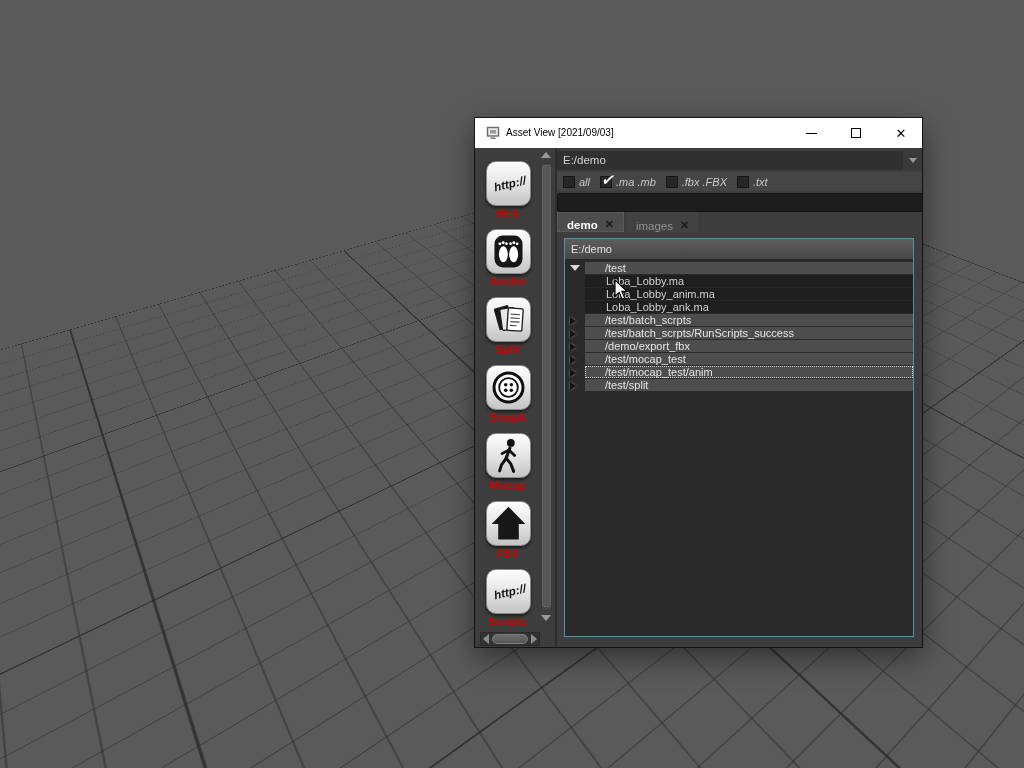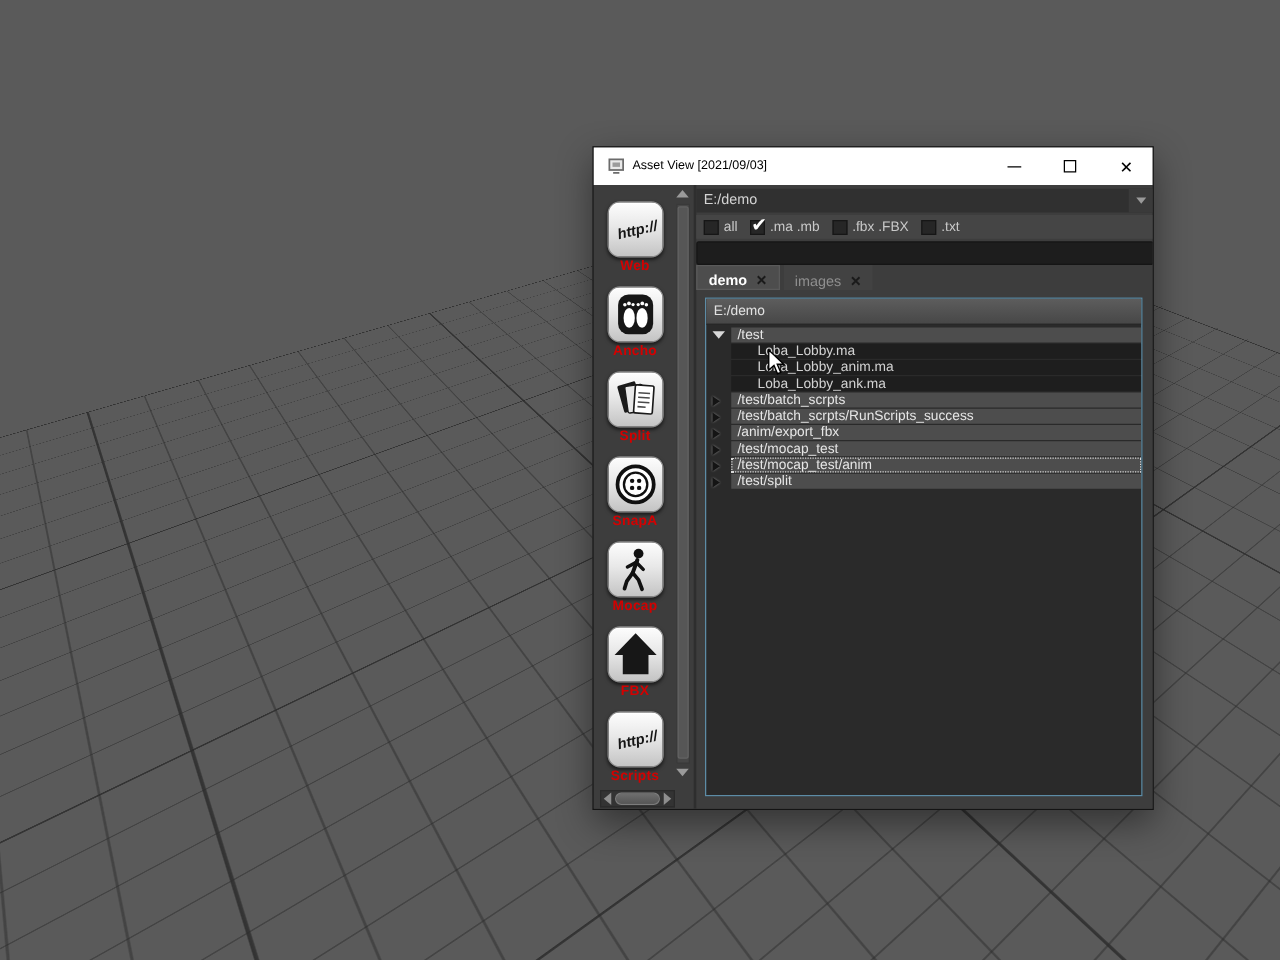--- a/index.html
+++ b/index.html
@@ -51,21 +51,21 @@
   .hscroll { position:absolute; left:2px; top:482px; width:60px; height:14px; background:#333333; border:1px solid #2a2a2a; display:flex; align-items:center; }
   .arr-left  { width:0; height:0; border-top:5px solid transparent; border-bottom:5px solid transparent; border-right:6px solid #8e8e8e; margin-left:2px; }
   .arr-right { width:0; height:0; border-top:5px solid transparent; border-bottom:5px solid transparent; border-left:6px solid #8e8e8e; margin-left:3px; }
   .hthumb { width:36px; height:10px; margin-left:3px; border-radius:5px; background:linear-gradient(180deg,#6e6e6e,#565656); border:1px solid #7c7c7c; }
 
   
   .pathbar { position:absolute; left:82px; top:3px; width:366px; height:19px; background:#303030; color:#d4d4d4; font-size:11.5px; line-height:19px; padding-left:6px; }
   .path-drop { position:absolute; right:0; top:0; width:20px; height:19px; background:#3a3a3a; display:flex; align-items:center; justify-content:center; }
   .path-drop i { width:0; height:0; border-left:4px solid transparent; border-right:4px solid transparent; border-top:5px solid #9a9a9a; }
 
-  .filters { position:absolute; left:82px; top:24px; width:366px; height:19px; background:#454545; display:flex; align-items:flex-end; font-size:11px; color:#c9c9c9; }
+  .filters { position:absolute; left:82px; top:24px; width:366px; height:19px; background:#454545; display:flex; align-items:flex-end; font-size:11px; color:#c9c9c9;font-style:italic; }
   .cb { position:relative; width:12px; height:12px; background:#262626; border:1px solid #161616; margin:0 4px 0 6px; flex:0 0 auto; }
   .cb .check { position:absolute; left:0px; top:-6px; font-size:15px; color:#ffffff; }
   .flabel { margin-right:4px; white-space:nowrap; }
   .act-group { margin-left:auto; display:flex; height:100%; }
   .act-btn { display:flex; align-items:center; padding:0 8px; background:#565656; border-left:2px solid #3c3c3c; color:#f0f0f0; font-size:11.5px; white-space:nowrap; }
 
   .text-input { position:absolute; left:82px; top:45px; width:366px; height:19px; background:#1d1d1d; border:1px solid #151515; border-radius:2px; color:#ddd; font-size:11px; padding:0 5px; }
 
   
   .tabs { position:absolute; left:82px; top:64px; height:20px; display:flex; }
@@ -76,21 +76,21 @@
   
   .tree { position:absolute; left:89px; top:90px; width:350px; height:399px; background:#2a2a2a; border:1px solid #5d8ca6; overflow:hidden; }
   .tree-header { position:absolute; left:0; top:0; width:100%; height:21px;
     background:linear-gradient(180deg,#5d5d5d,#474747); border-bottom:1px solid #272727;
     color:#e2e2e2; font-size:11px; line-height:21px; padding-left:6px; }
   .tree-rows { position:absolute; left:0; top:23px; width:100%; }
   .tree-row { position:relative; height:13px; }
   .tri { position:absolute; left:5px; top:3px; width:0; height:0; }
   .tri.exp { border-left:5px solid transparent; border-right:5px solid transparent; border-top:6px solid #d8d8d8; }
   .tri.col { border-top:4px solid transparent; border-bottom:4px solid transparent; border-left:6px solid #141414; filter:drop-shadow(0 0 1px #8a8a8a); }
-  .row-bg { position:absolute; left:20px; right:0; top:0; height:12px; background:#4d4d4d; color:#e6e6e6; font-size:11px; line-height:12px; padding-left:5px; white-space:nowrap; }
+  .row-bg { position:absolute; left:20px; right:0; top:0; height:12px; background:#4d4d4d; color:#e6e6e6; font-size:11px; line-height:12px; padding-left:20px; white-space:nowrap; }
   .tree-row.file .row-bg { background:#1e1e1e; color:#d2d2d2; padding-left:21px; }
   .tree-row.focused .row-bg { outline:1px dotted #d8d8d8; outline-offset:-1px; }
 
   
   .cursor { position:absolute; left:614px; top:279px; z-index:50; }
 </style>
 </head>
 <body>
 
 <div class="scene">
@@ -255,21 +255,21 @@
           <div class="tree-row">
             <span class="tri col"></span>
             <div class="row-bg"><span>/test/batch_scrpts</span></div>
           </div>
           <div class="tree-row">
             <span class="tri col"></span>
             <div class="row-bg"><span>/test/batch_scrpts/RunScripts_success</span></div>
           </div>
           <div class="tree-row">
             <span class="tri col"></span>
-            <div class="row-bg"><span>/anim/export_fbx</span></div>
+            <div class="row-bg"><span>/demo/export_fbx</span></div>
           </div>
           <div class="tree-row">
             <span class="tri col"></span>
             <div class="row-bg"><span>/test/mocap_test</span></div>
           </div>
           <div class="tree-row focused">
             <span class="tri col"></span>
             <div class="row-bg"><span>/test/mocap_test/anim</span></div>
           </div>
           <div class="tree-row">

